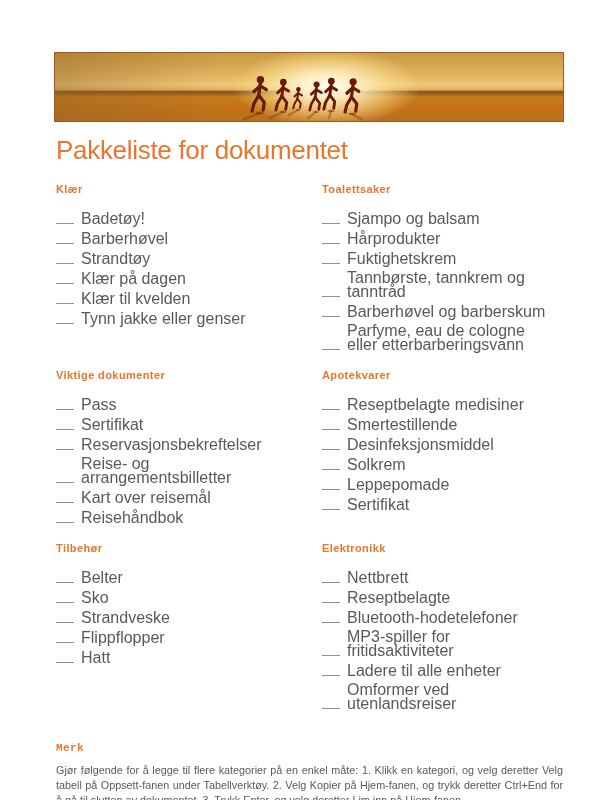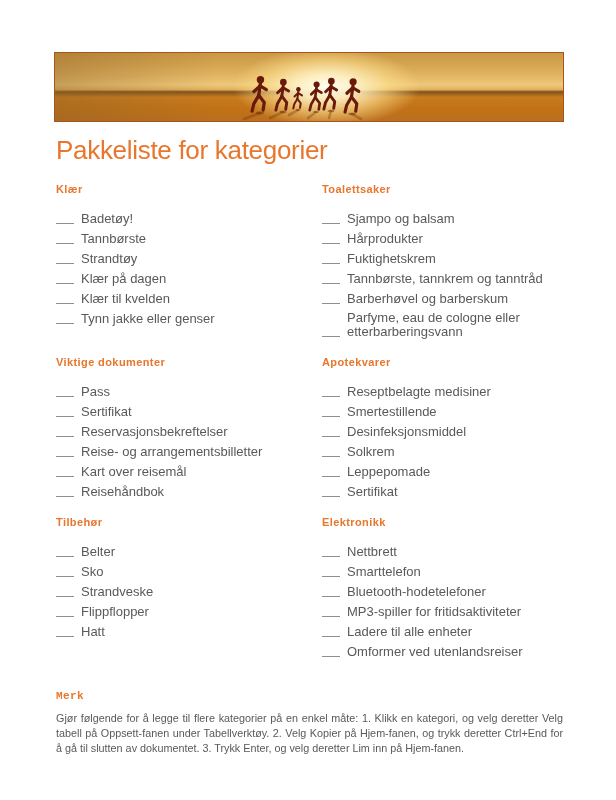--- a/index.html
+++ b/index.html
@@ -40,21 +40,21 @@
     display:grid;grid-template-columns:266px 1fr;
     row-gap:12px;margin-top:19px;
   }
   .section-title{
     color:#e8762c;font-size:11px;font-weight:bold;
     letter-spacing:0.4px;margin:0 0 16px 0;
   }
   .item{
     display:flex;align-items:flex-end;
     margin-bottom:6px;
-    color:#595959;font-size:13px;line-height:13.5px;
+    color:#595959;font-size:16px;line-height:13.5px;
   }
   .blank{
     flex:0 0 18px;height:12px;
     border-bottom:1.4px solid #8f8f8f;
     margin:0 7px 1px 0;
   }
   .item-label{max-width:200px;}
 
   .note{margin-top:26px;}
   .note-title{
@@ -104,34 +104,34 @@
       <use href="#runner" transform="translate(195,22.4) scale(0.95)"></use>
       <use href="#runner" transform="translate(219,25.3) scale(0.85)"></use>
       <use href="#runner" transform="translate(237,33.7) scale(0.58)"></use>
       <use href="#runner" transform="translate(253,28.0) scale(0.78)"></use>
       <use href="#runner" transform="translate(267,24.3) scale(0.85)"></use>
       <use href="#runner" transform="translate(288,24.6) scale(0.92)"></use>
     </svg>
   </div>
 
   <div class="content">
-    <h1 class="doc-title">Pakkeliste for kategorier</h1>
+    <h1 class="doc-title">Pakkeliste for dokumentet</h1>
 
     <div class="grid">
   <section class="section">
     <h2 class="section-title">Klær</h2>
     <div>
   <div class="item">
     <span class="blank"></span>
     <span class="item-label">Badetøy!</span>
   </div>
 
   <div class="item">
     <span class="blank"></span>
-    <span class="item-label">Tannbørste</span>
+    <span class="item-label">Barberhøvel</span>
   </div>
 
   <div class="item">
     <span class="blank"></span>
     <span class="item-label">Strandtøy</span>
   </div>
 
   <div class="item">
     <span class="blank"></span>
     <span class="item-label">Klær på dagen</span>
@@ -288,21 +288,21 @@
   <section class="section">
     <h2 class="section-title">Elektronikk</h2>
     <div>
   <div class="item">
     <span class="blank"></span>
     <span class="item-label">Nettbrett</span>
   </div>
 
   <div class="item">
     <span class="blank"></span>
-    <span class="item-label">Smarttelefon</span>
+    <span class="item-label">Reseptbelagte</span>
   </div>
 
   <div class="item">
     <span class="blank"></span>
     <span class="item-label">Bluetooth-hodetelefoner</span>
   </div>
 
   <div class="item">
     <span class="blank"></span>
     <span class="item-label">MP3-spiller for fritidsaktiviteter</span>

